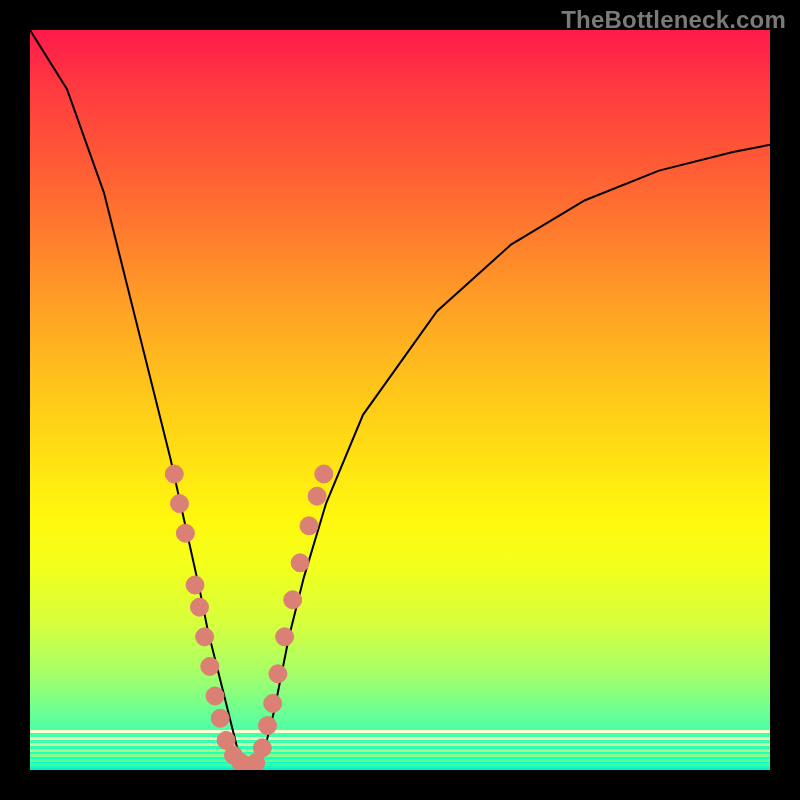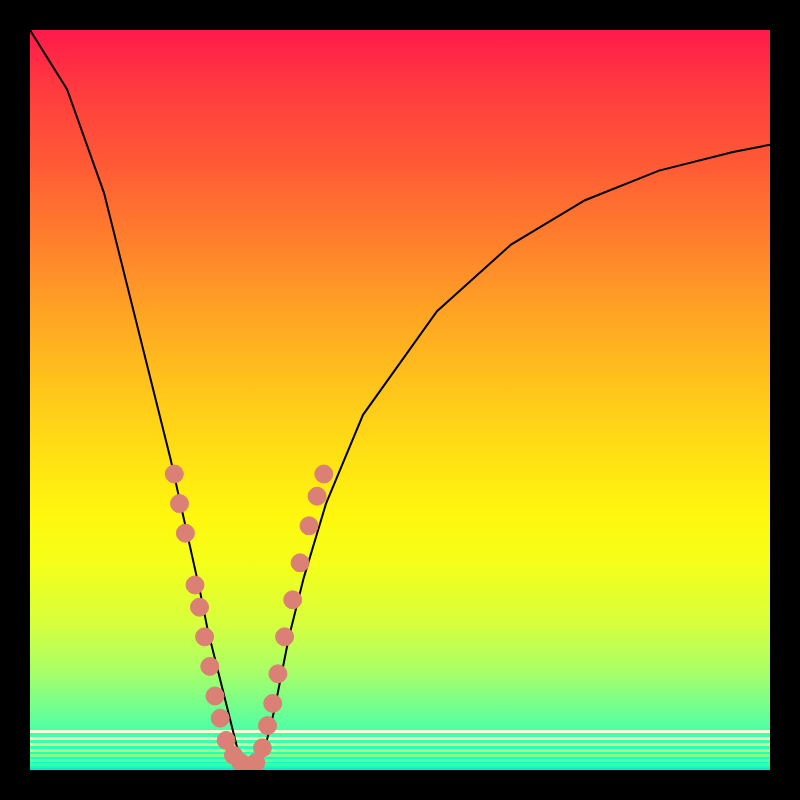--- a/index.html
+++ b/index.html
@@ -53,20 +53,21 @@
   }
   .marker {
     fill: #da8075;
     stroke: #da8075;
   }
 </style>
 </head>
 <body>
 
 <div class="frame">
+  <div class="watermark">TheBottleneck.com</div>
   <div class="plot-area">
     <svg class="curve" viewBox="0 0 740 740">
       <g>
           <rect x="0" y="700" width="740" height="3" fill="#f8ffd0"></rect>
           <rect x="0" y="707" width="740" height="3" fill="#e4ffb0"></rect>
           <rect x="0" y="713" width="740" height="3" fill="#caff95"></rect>
           <rect x="0" y="719" width="740" height="3" fill="#a9ff84"></rect>
           <rect x="0" y="724" width="740" height="3" fill="#83ff86"></rect>
           <rect x="0" y="729" width="740" height="3" fill="#5cff98"></rect>
           <rect x="0" y="733" width="740" height="3" fill="#38ffac"></rect>

